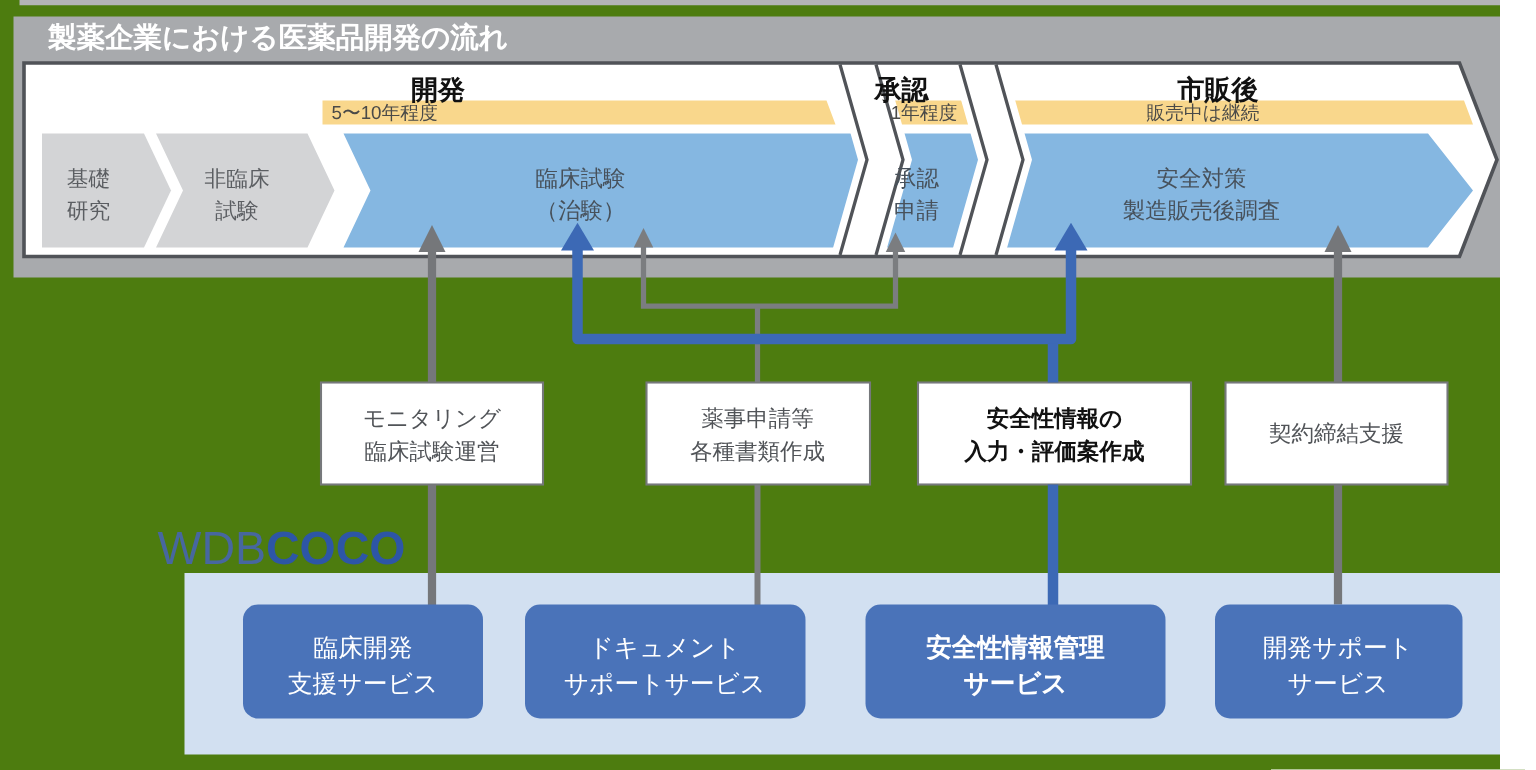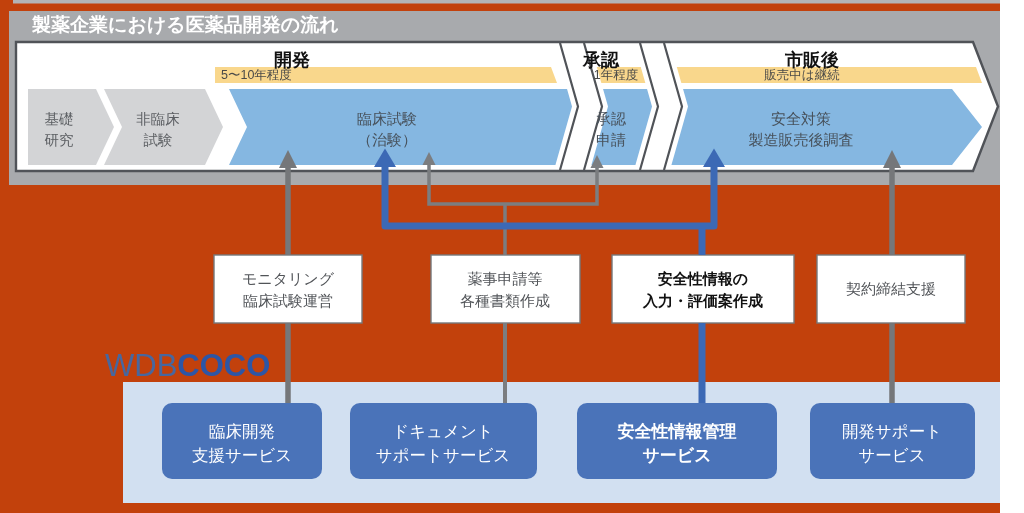--- a/index.html
+++ b/index.html
@@ -1,16 +1,16 @@
 <!DOCTYPE html>
 <html><head>
 <meta charset="utf-8">
 <style>
   html,body{margin:0;padding:0;background:#fff;}
-  .stage{position:relative;width:1000px;height:513px;background:#c2410c;overflow:hidden;
+  .stage{position:relative;width:1000px;height:513px;background:#4d7c0f;overflow:hidden;
          font-family:"Liberation Sans","DejaVu Sans",sans-serif;}
   svg{display:block}
   svg text{font-family:"Liberation Sans","DejaVu Sans",sans-serif;}
 </style>
 </head>
 <body>
 
 <div class="stage">
 <svg width="1024" height="513" viewBox="0 0 1024 513">
 

